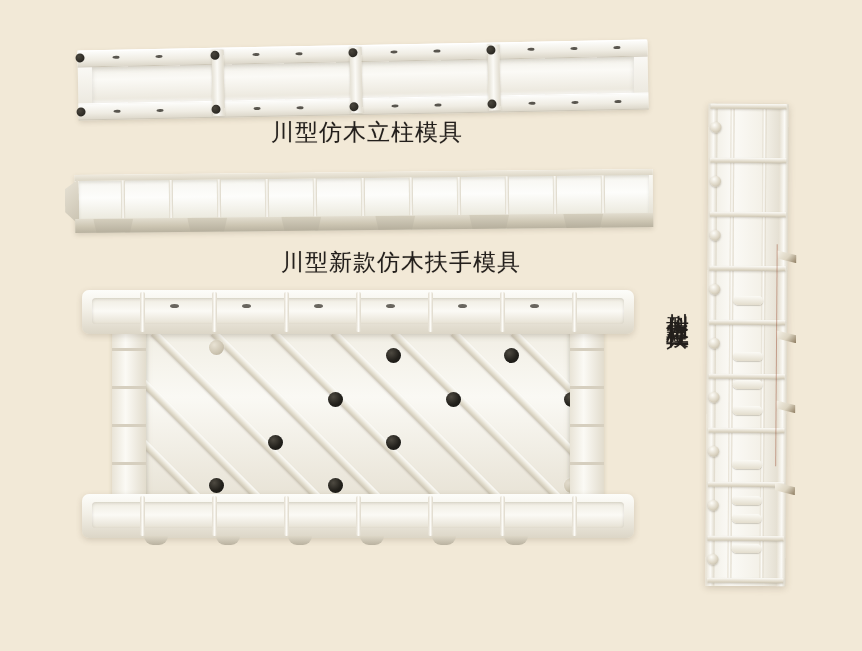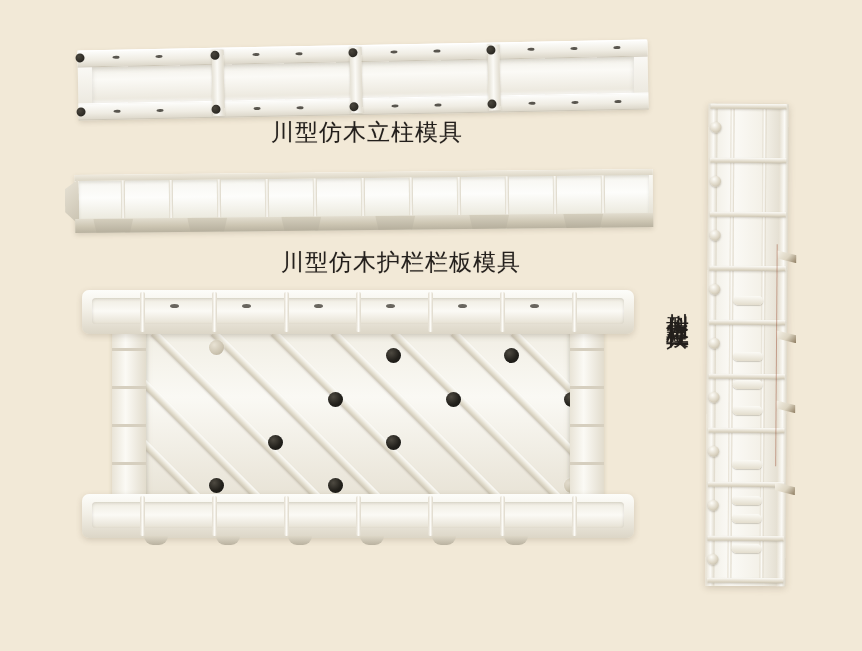--- a/index.html
+++ b/index.html
@@ -391,21 +391,21 @@
 
     <div class="p2-base"></div>
     <div class="p2-foot" style="left:18px"></div>
     <div class="p2-foot" style="left:112px"></div>
     <div class="p2-foot" style="left:206px"></div>
     <div class="p2-foot" style="left:300px"></div>
     <div class="p2-foot" style="left:394px"></div>
     <div class="p2-foot" style="left:488px"></div>
   </div>
 
-  <div class="caption" style="left:281px; top:250px;">川型仿木护栏栏板模具</div>
+  <div class="caption" style="left:281px; top:250px;">川型新款仿木扶手模具</div>
 
   <div class="p3">
 
     <div class="p3-field">
       <div class="p3-diag" style="left:-170px; top:0px;   transform:rotate(45deg)"></div>
       <div class="p3-diag" style="left:-110px; top:0px;   transform:rotate(45deg)"></div>
       <div class="p3-diag" style="left:-50px;  top:0px;   transform:rotate(45deg)"></div>
       <div class="p3-diag" style="left:10px;   top:0px;   transform:rotate(45deg)"></div>
       <div class="p3-diag" style="left:70px;   top:0px;   transform:rotate(45deg)"></div>
       <div class="p3-diag" style="left:130px;  top:0px;   transform:rotate(45deg)"></div>

